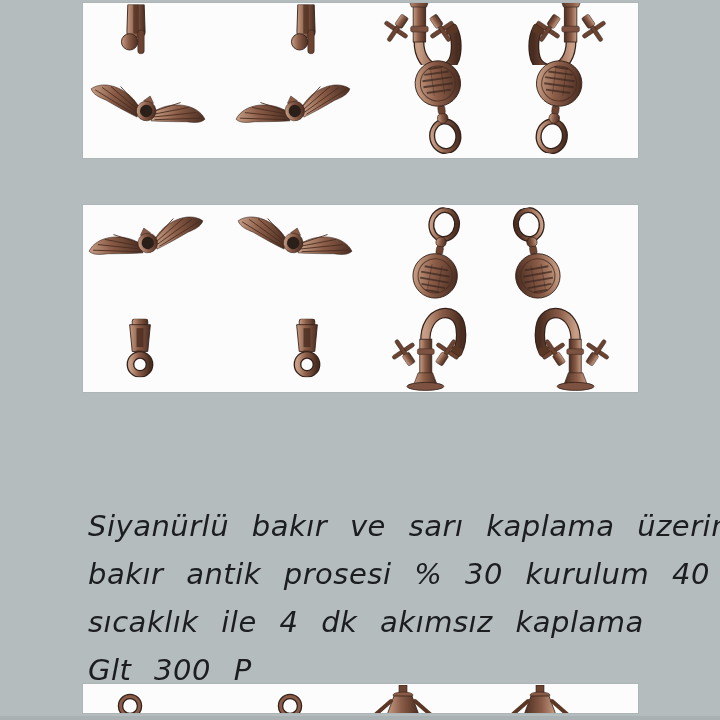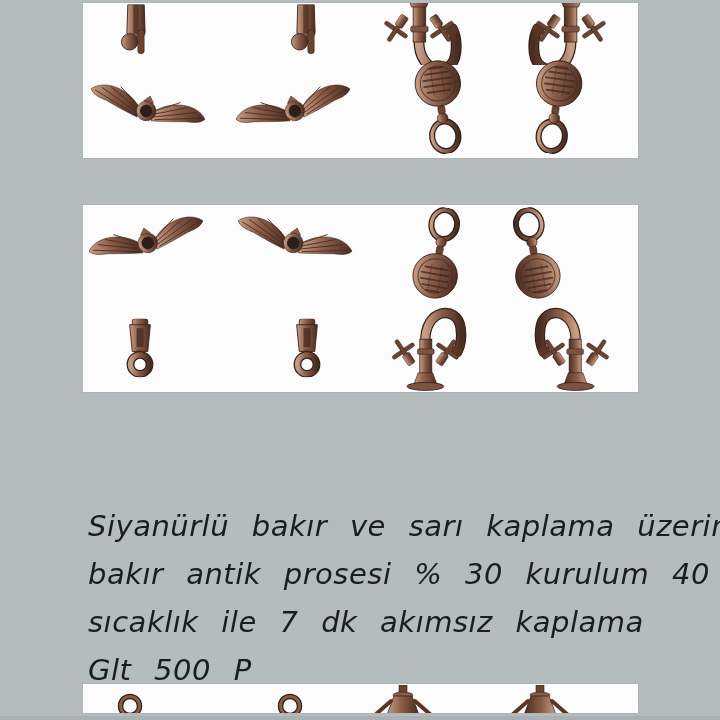--- a/index.html
+++ b/index.html
@@ -204,22 +204,22 @@
   <div class="item" style="left:434px;top:91px;width:98px;height:96px">
     <svg class="flipX" viewBox="0 0 120 120">
         <use href="#sym-faucet"></use>
       </svg>
     </div>
 </div>
 
 <div class="caption">
   <div>Siyanürlü bakır ve sarı kaplama üzerine</div>
   <div>bakır antik prosesi % 30 kurulum 40 °C</div>
-  <div>sıcaklık ile 7 dk akımsız kaplama</div>
-  <div>Glt 500 P</div>
+  <div>sıcaklık ile 4 dk akımsız kaplama</div>
+  <div>Glt 300 P</div>
 </div>
 
 <div class="panel" id="panel-bot">
   <div class="item" style="left:34px;top:8px;width:26px;height:21px;overflow:hidden">
     <svg style="width:26px;height:26px" viewBox="0 0 26 26">
         <use href="#sym-ringtop"></use>
       </svg>
     </div>
   <div class="item" style="left:194px;top:8px;width:26px;height:21px;overflow:hidden">
     <svg style="width:26px;height:26px" viewBox="0 0 26 26">

